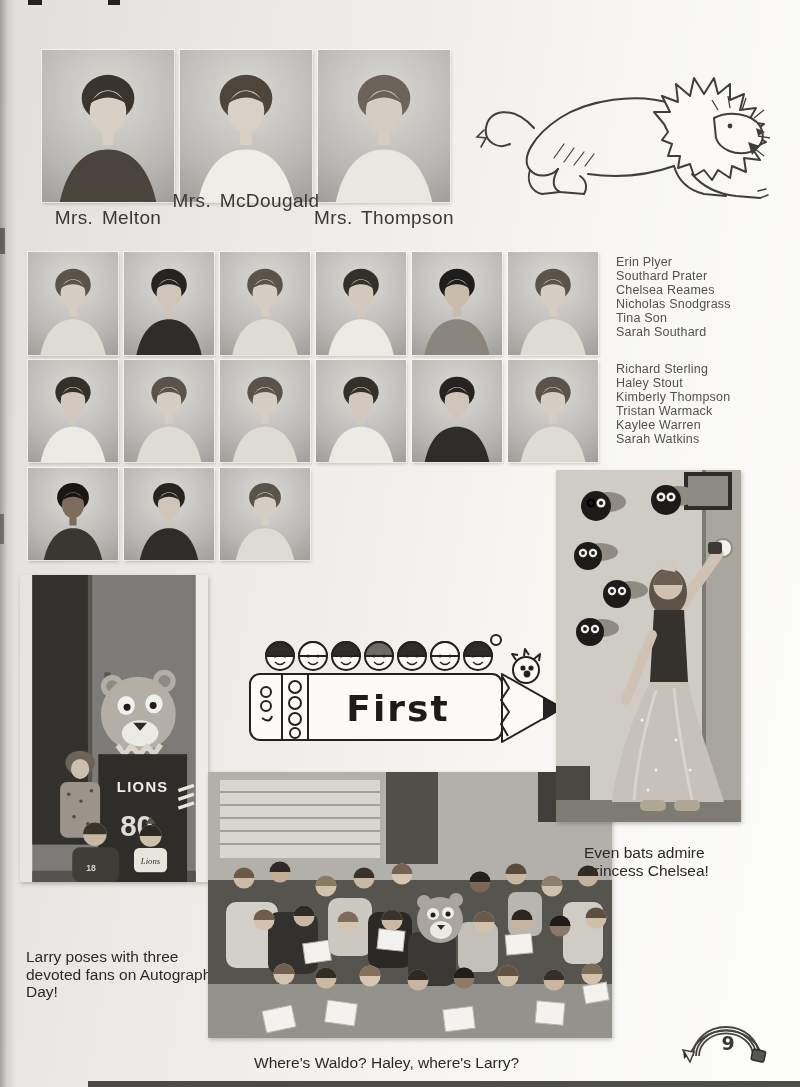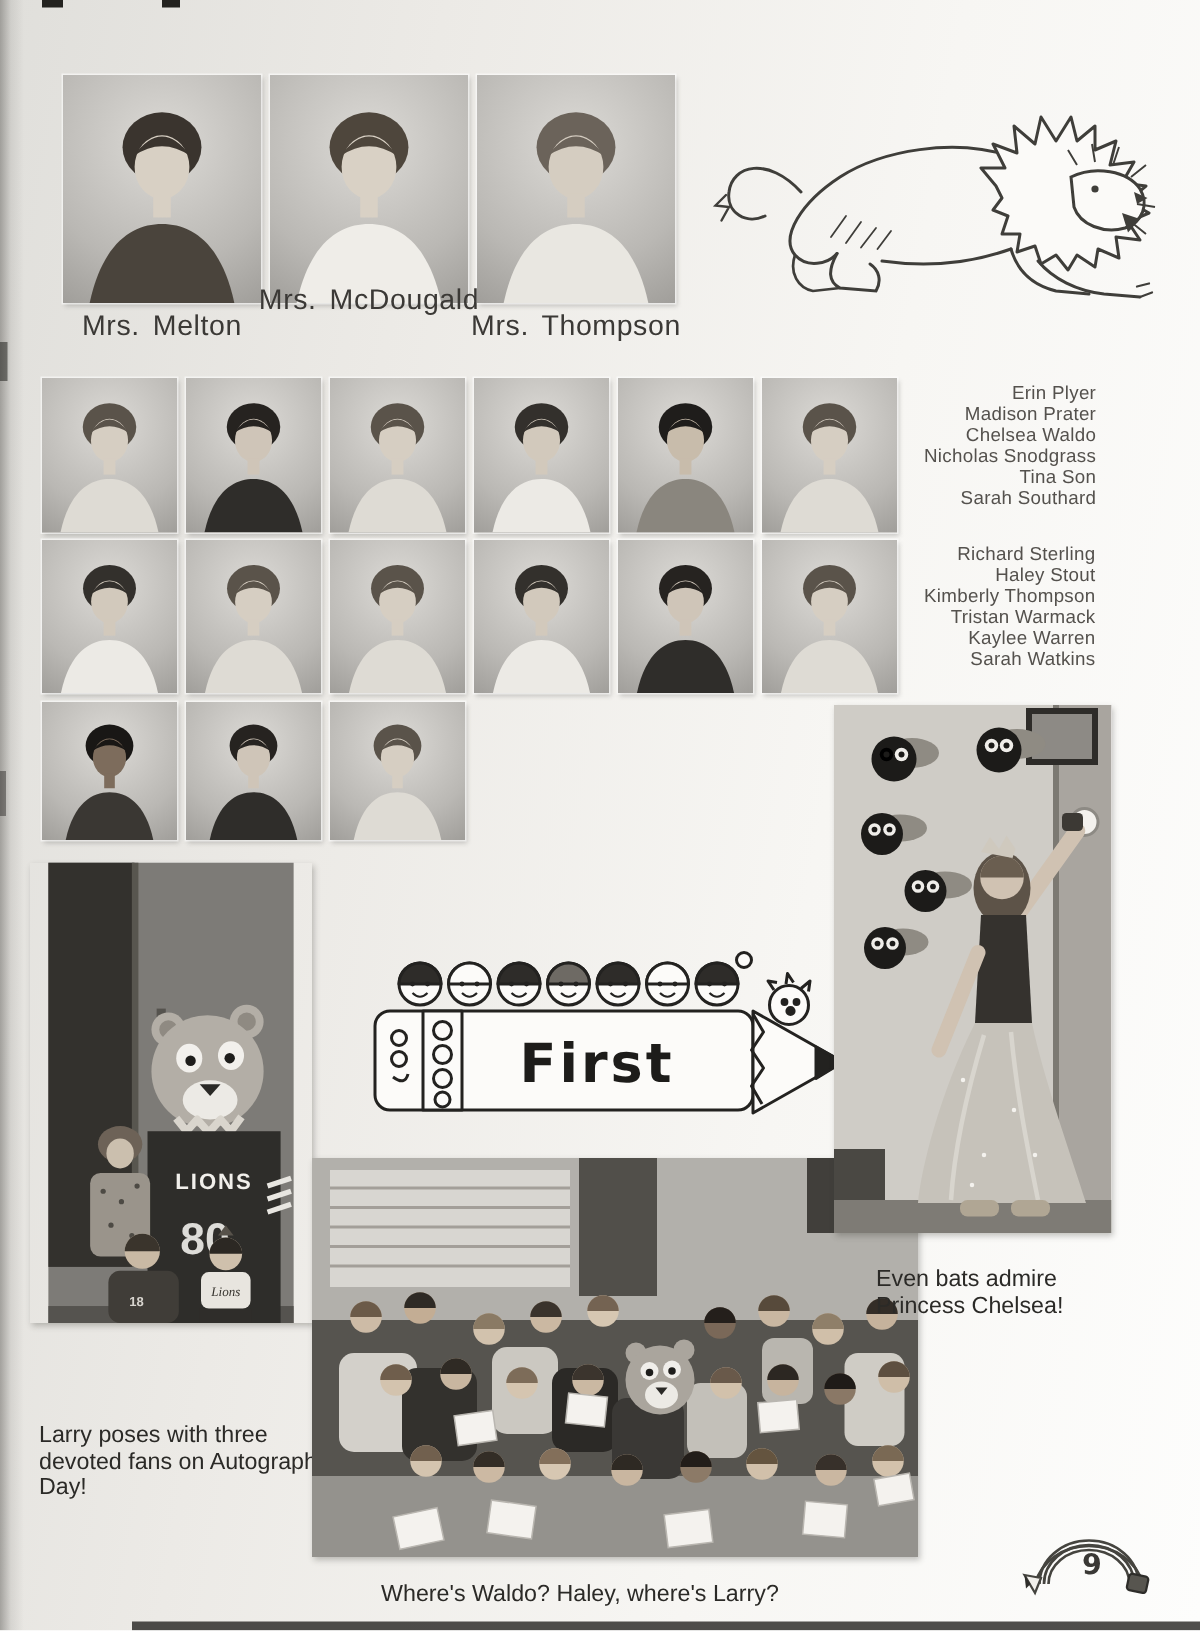--- a/index.html
+++ b/index.html
@@ -12,21 +12,21 @@
     background:linear-gradient(to right,rgba(96,94,90,.5),rgba(130,128,124,.18) 45%,rgba(0,0,0,0));}
   .edge-mark{position:absolute;background:#23221f;}
   .photo{position:absolute;background:radial-gradient(circle at 50% 30%,#dcdad6 0%,#bab8b4 65%,#a09e9a 100%);
     box-shadow:0 0 0 1px rgba(255,255,255,.6),1px 2px 3px rgba(60,58,54,.25);}
   .photo svg{display:block;width:100%;height:100%;}
   .scene{position:absolute;box-shadow:1px 2px 4px rgba(60,58,54,.3);}
   .scene svg{display:block;width:100%;height:100%;}
   .tname{position:absolute;width:150px;text-align:center;font-size:19px;color:#3b3936;
     letter-spacing:.4px;word-spacing:3px;}
   .names{position:absolute;margin:0;padding:0;list-style:none;font-size:12.5px;
-    line-height:14px;color:#54514d;letter-spacing:.2px;text-align:right;}
+    line-height:14px;color:#54514d;letter-spacing:.2px;}
   .caption{position:absolute;font-family:Liberation Sans, sans-serif;font-size:15.5px;
     line-height:17.5px;color:#2b2a27;text-align:left;margin:14px;}
   .pagenum{position:absolute;left:716px;top:1032px;width:24px;text-align:center;
     font-family:"DejaVu Sans",sans-serif;font-size:19px;font-weight:600;color:#3a3835;}
   
   .v0{--hair:#5a534a;--skin:#d6cec2;--shirt:#dedbd4}
   .v1{--hair:#262320;--skin:#cfc5b8;--shirt:#2f2d2a}
   .v2{--hair:#33302c;--skin:#d2c9bc;--shirt:#eceae5}
   .v3{--hair:#1f1d1b;--skin:#c8bcab;--shirt:#8a867e}
   .v4{--hair:#191715;--skin:#7d6c5c;--shirt:#3a3733}
@@ -173,22 +173,22 @@
       </svg>
     </div>
   <div class="photo v0" style="left:220px;top:468px;width:90px;height:92px">
       <svg viewBox="0 0 90 104">
         <use href="#bust"></use>
       </svg>
     </div>
 
   <ul class="names" style="left:616px;top:255px">
     <li>Erin Plyer</li>
-    <li>Madison Prater</li>
-    <li>Chelsea Waldo</li>
+    <li>Southard Prater</li>
+    <li>Chelsea Reames</li>
     <li>Nicholas Snodgrass</li>
     <li>Tina Son</li>
     <li>Sarah Southard</li>
   </ul>
   <ul class="names" style="left:616px;top:362px">
     <li>Richard Sterling</li>
     <li>Haley Stout</li>
     <li>Kimberly Thompson</li>
     <li>Tristan Warmack</li>
     <li>Kaylee Warren</li>

